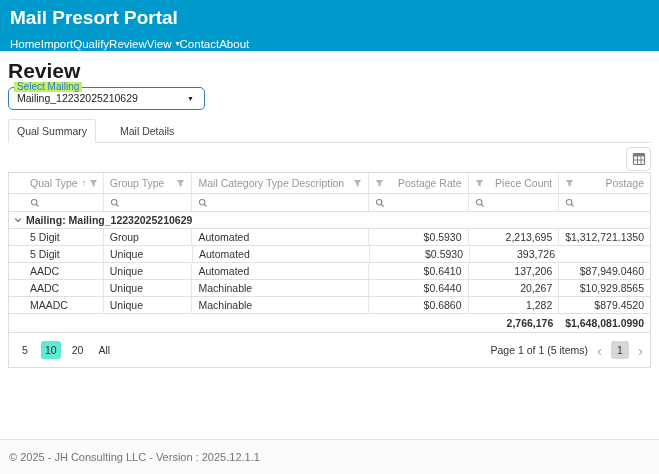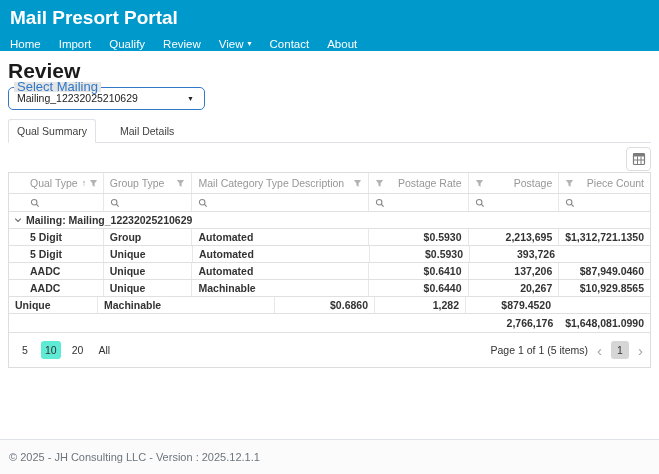--- a/index.html
+++ b/index.html
@@ -3,30 +3,30 @@
 <meta charset="utf-8">
 <style>
   * { margin:0; padding:0; box-sizing:border-box; }
   html,body { background:#fff; }
   body { font-family:"Liberation Sans", sans-serif; color:#333; }
   .page { position:relative; width:659px; height:474px; background:#fff; overflow:hidden; }
 
   
   .navbar { height:51px; background:#0099cc; padding:7px 10px 0; }
   .brand { color:#fff; font-size:19px; font-weight:600; }
-  .navlinks { margin-top:9px; display:flex; gap:18px; align-items:center; }
+  .navlinks { margin-top:9px; display:flex; gap:0; align-items:center; }
   .navlink { color:#fff; font-size:11.5px; text-decoration:none; cursor:pointer; display:inline-flex; align-items:center; gap:4px; }
   .nav-caret { font-size:8px; line-height:1; }
 
   
   .content { padding:0 8px; }
   h1 { font-size:21px; line-height:22px; font-weight:700; color:#1b1b1b; margin:9px 0 5px; }
 
   .sel-wrap { position:relative; width:197px; height:23px; border:1.4px solid #3179c8; border-radius:5px; margin-top:3px; background:#fff; cursor:pointer; }
-  .sel-label { position:absolute; top:-6px; left:5px; font-size:13px; color:#3179c8; background:#e5e5e5; padding:0 3px; line-height:10px; }
+  .sel-label { position:absolute; top:-6px; left:5px; font-size:10px; color:#3179c8; background:#bef264; padding:0 3px; line-height:10px; }
   .sel-value { display:block; font-size:10.5px; color:#222; line-height:20px; padding-left:8px; white-space:nowrap; overflow:hidden; }
   .sel-caret { position:absolute; right:10px; top:7px; font-size:7px; color:#222; }
 
   
   .tabs { display:flex; margin-top:11px; border-bottom:1px solid #dee2e6; height:22px; align-items:flex-end; }
   .tab { font-size:10.5px; color:#404040; padding:5px 9px 5px 24px; cursor:pointer; }
   .tab.active { background:#fff; border:1px solid #dee2e6; border-bottom:1px solid #fff; border-radius:3px 3px 0 0; margin-bottom:-1px; padding:5px 8px; }
 
   
   .toolbar { height:27px; display:flex; justify-content:flex-end; align-items:center; margin-top:2px; }
@@ -41,21 +41,21 @@
   .c4{width:100px;} .c5{width:91px;} .c6{width:91px;}
   .num { justify-content:flex-end; }
   .hrow { height:21px; color:#979797; }
   .hrow .cell.numh { justify-content:space-between; }
   .hicons { display:inline-flex; align-items:center; gap:3px; margin-left:auto; padding-left:4px; }
   .sort-arrow { font-size:9px; color:#9a9a9a; line-height:1; }
   .frow { height:18px; }
   .frow .cell { justify-content:flex-start; cursor:text; }
   .group-row { height:17px; font-weight:700; color:#333; display:flex; align-items:center; padding-left:5px; border-bottom:1px solid #e0e0e0; }
   .group-caret { display:inline-flex; width:12px; cursor:pointer; }
-  .drow { height:17px; color:#333; cursor:pointer;font-weight:bold; }
+  .drow { height:17px; color:#333; cursor:pointer; }
   .trow { height:19px; font-weight:700; }
   .trow .cell { border-right:none; }
 
   
   .pager { height:34px; display:flex; align-items:center; justify-content:space-between; padding:0 7px; font-size:10.5px; color:#333; background:#fff; }
   .sizes { display:flex; align-items:center; gap:7px; }
   .size-item { min-width:18px; height:18px; display:inline-flex; align-items:center; justify-content:center; padding:0 4px; border-radius:3px; cursor:pointer; color:#333; }
   .size-item.selected { background:#5eead4; }
   .pager-right { display:flex; align-items:center; gap:9px; }
   .pager-info { color:#333; }
@@ -137,31 +137,31 @@
                 <path d="M1 1.2h8L6.2 5v3.6L3.8 7.2V5z" fill="#b3b3b3"></path>
               </svg>
           </span>
         </div>
         <div class="cell c4 numh">
           <svg width="9" height="9" viewBox="0 0 10 10">
               <path d="M1 1.2h8L6.2 5v3.6L3.8 7.2V5z" fill="#b3b3b3"></path>
             </svg>
           <span>Postage Rate</span>
         </div>
+        <div class="cell c5 numh">
+          <svg width="9" height="9" viewBox="0 0 10 10">
+              <path d="M1 1.2h8L6.2 5v3.6L3.8 7.2V5z" fill="#b3b3b3"></path>
+            </svg>
+          <span>Piece Count</span>
+        </div>
         <div class="cell c6 numh">
           <svg width="9" height="9" viewBox="0 0 10 10">
               <path d="M1 1.2h8L6.2 5v3.6L3.8 7.2V5z" fill="#b3b3b3"></path>
             </svg>
           <span>Postage</span>
-        </div>
-        <div class="cell c5 numh">
-          <svg width="9" height="9" viewBox="0 0 10 10">
-              <path d="M1 1.2h8L6.2 5v3.6L3.8 7.2V5z" fill="#b3b3b3"></path>
-            </svg>
-          <span>Piece Count</span>
         </div>
       </div>
 
       <div class="grow frow">
         <div class="cell c1">
             <svg width="10" height="10" viewBox="0 0 12 12">
               <circle cx="5" cy="5" r="3.3" fill="none" stroke="#888" stroke-width="1.3"></circle>
               <path d="M7.5 7.5 10.4 10.4" stroke="#888" stroke-width="1.3"></path>
             </svg>
           </div>
@@ -231,20 +231,21 @@
       </div>
       <div class="grow drow">
         <div class="cell c1">AADC</div>
         <div class="cell c2">Unique</div>
         <div class="cell c3">Machinable</div>
         <div class="cell c4 num">$0.6440</div>
         <div class="cell c5 num">20,267</div>
         <div class="cell c6 num">$10,929.8565</div>
       </div>
       <div class="grow drow">
+        <div class="cell c1">MAADC</div>
         <div class="cell c2">Unique</div>
         <div class="cell c3">Machinable</div>
         <div class="cell c4 num">$0.6860</div>
         <div class="cell c5 num">1,282</div>
         <div class="cell c6 num">$879.4520</div>
       </div>
 
       <div class="grow trow">
         <div class="cell c1"></div>
         <div class="cell c2"></div>

